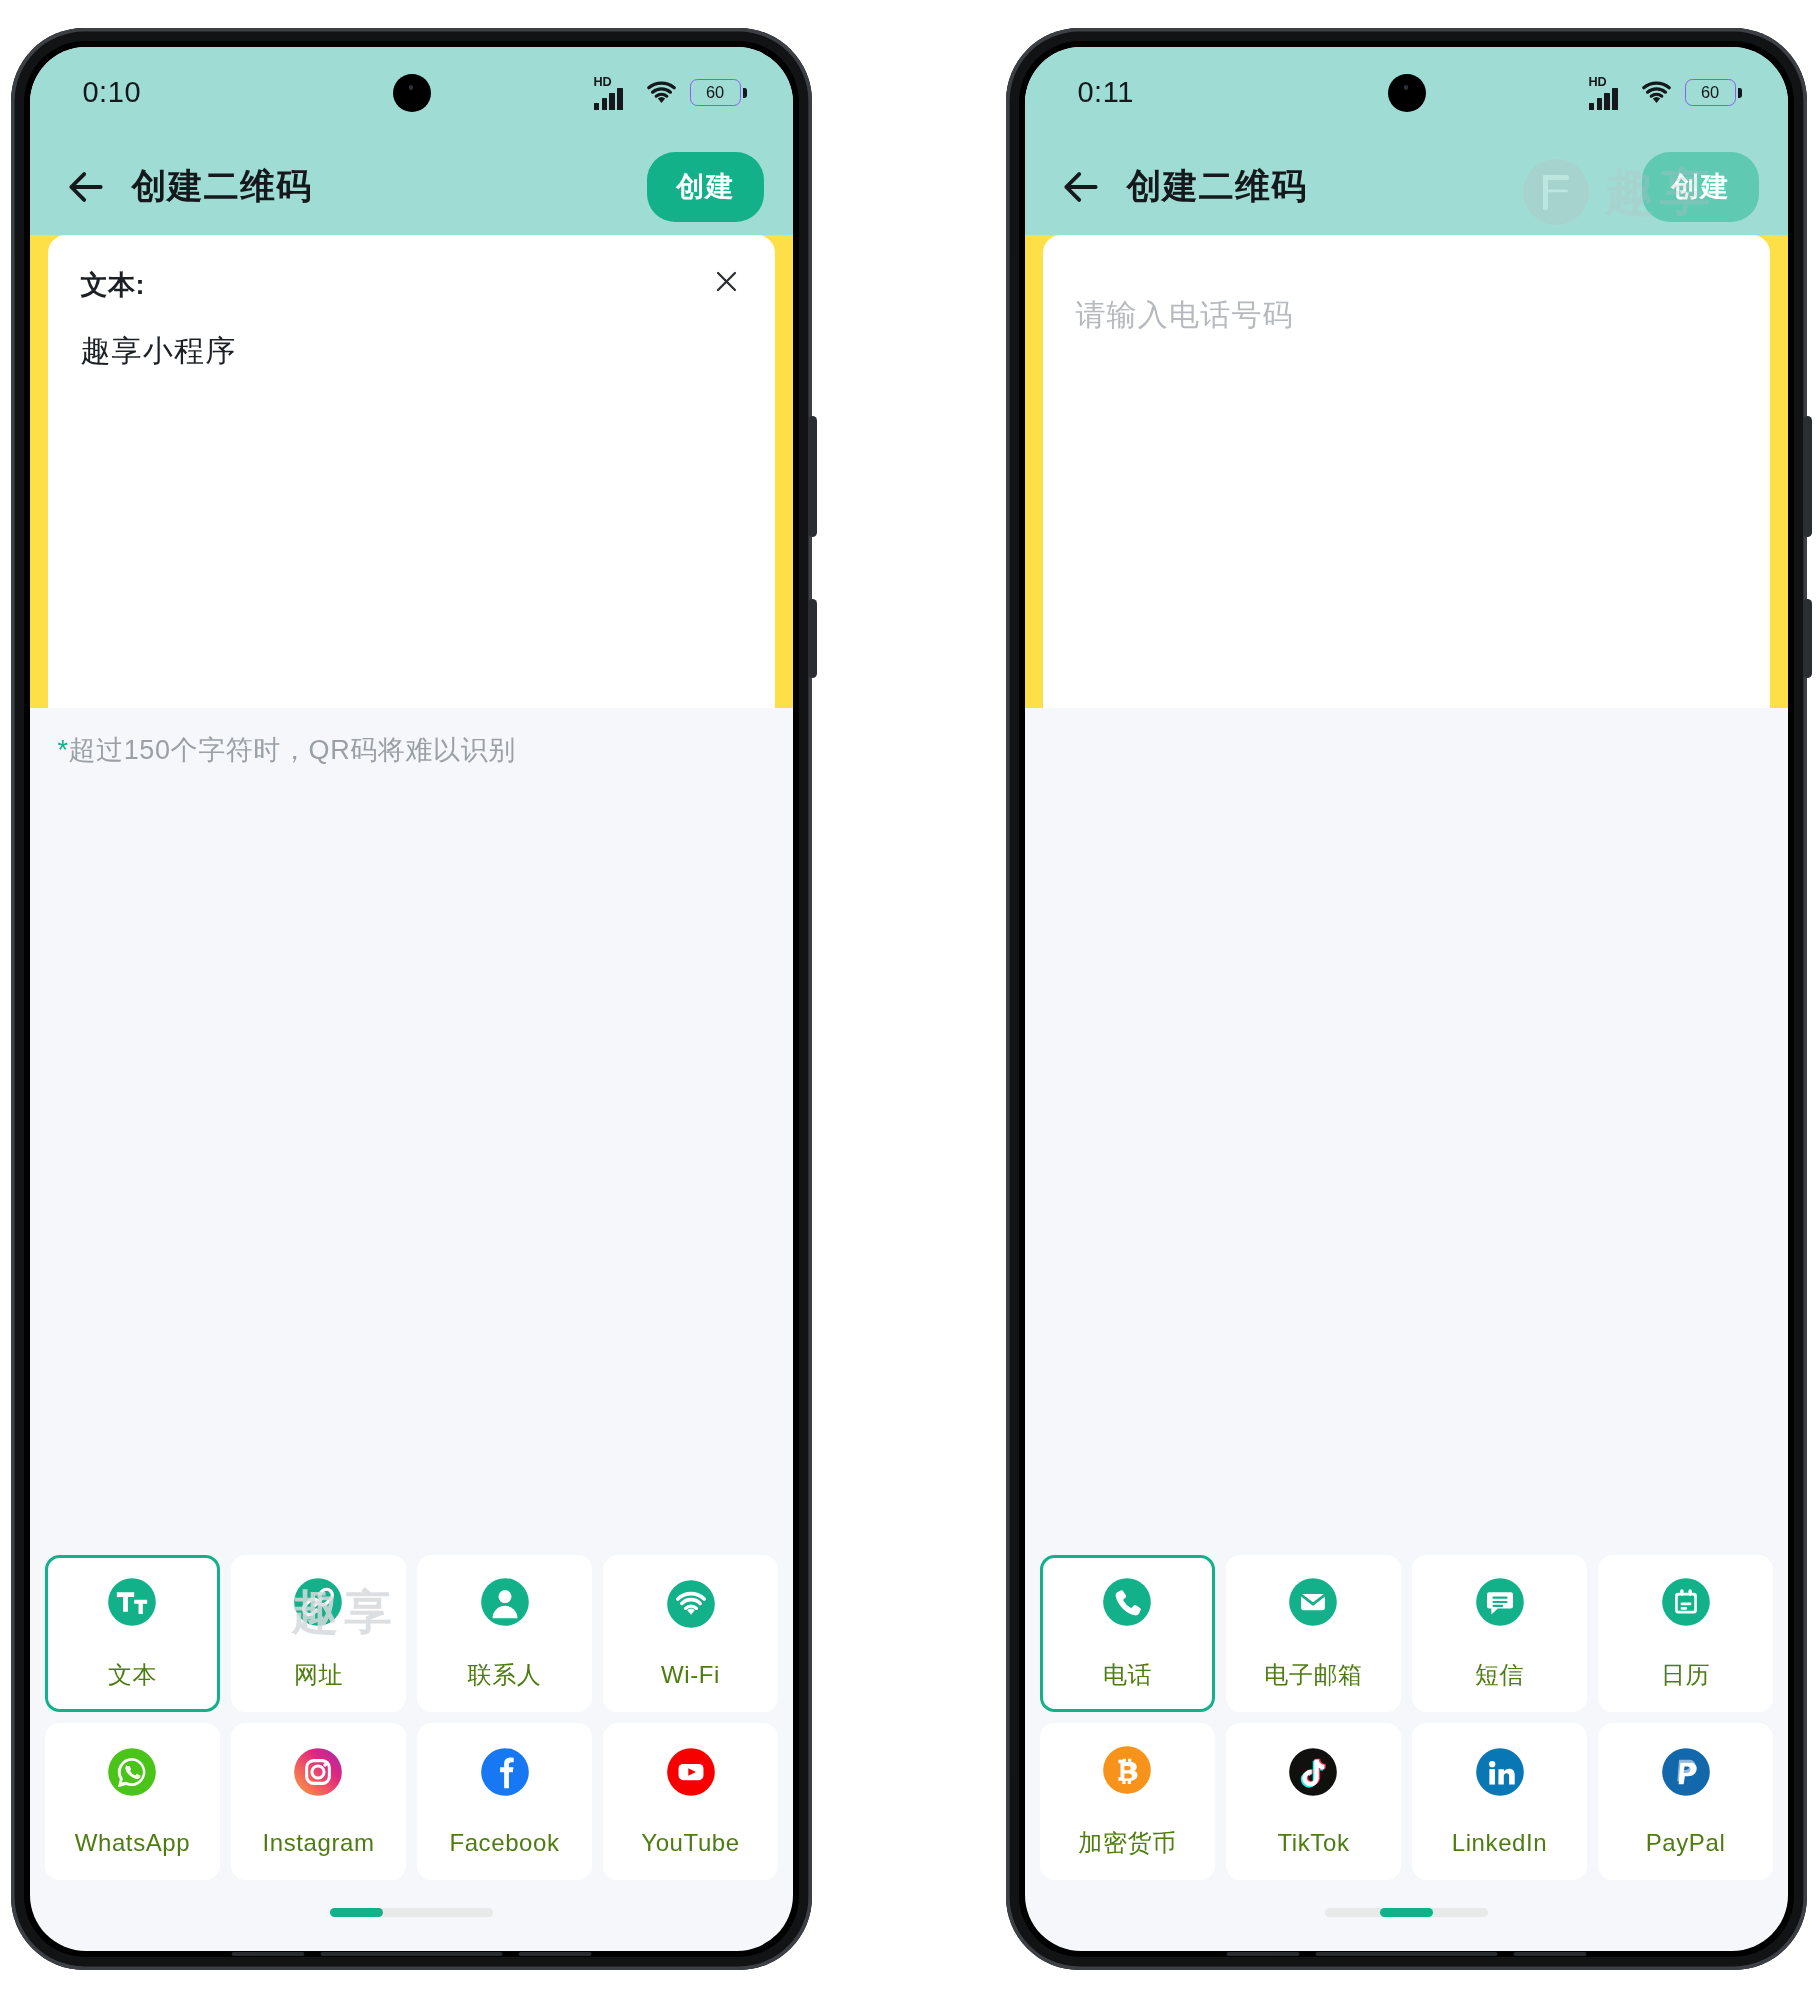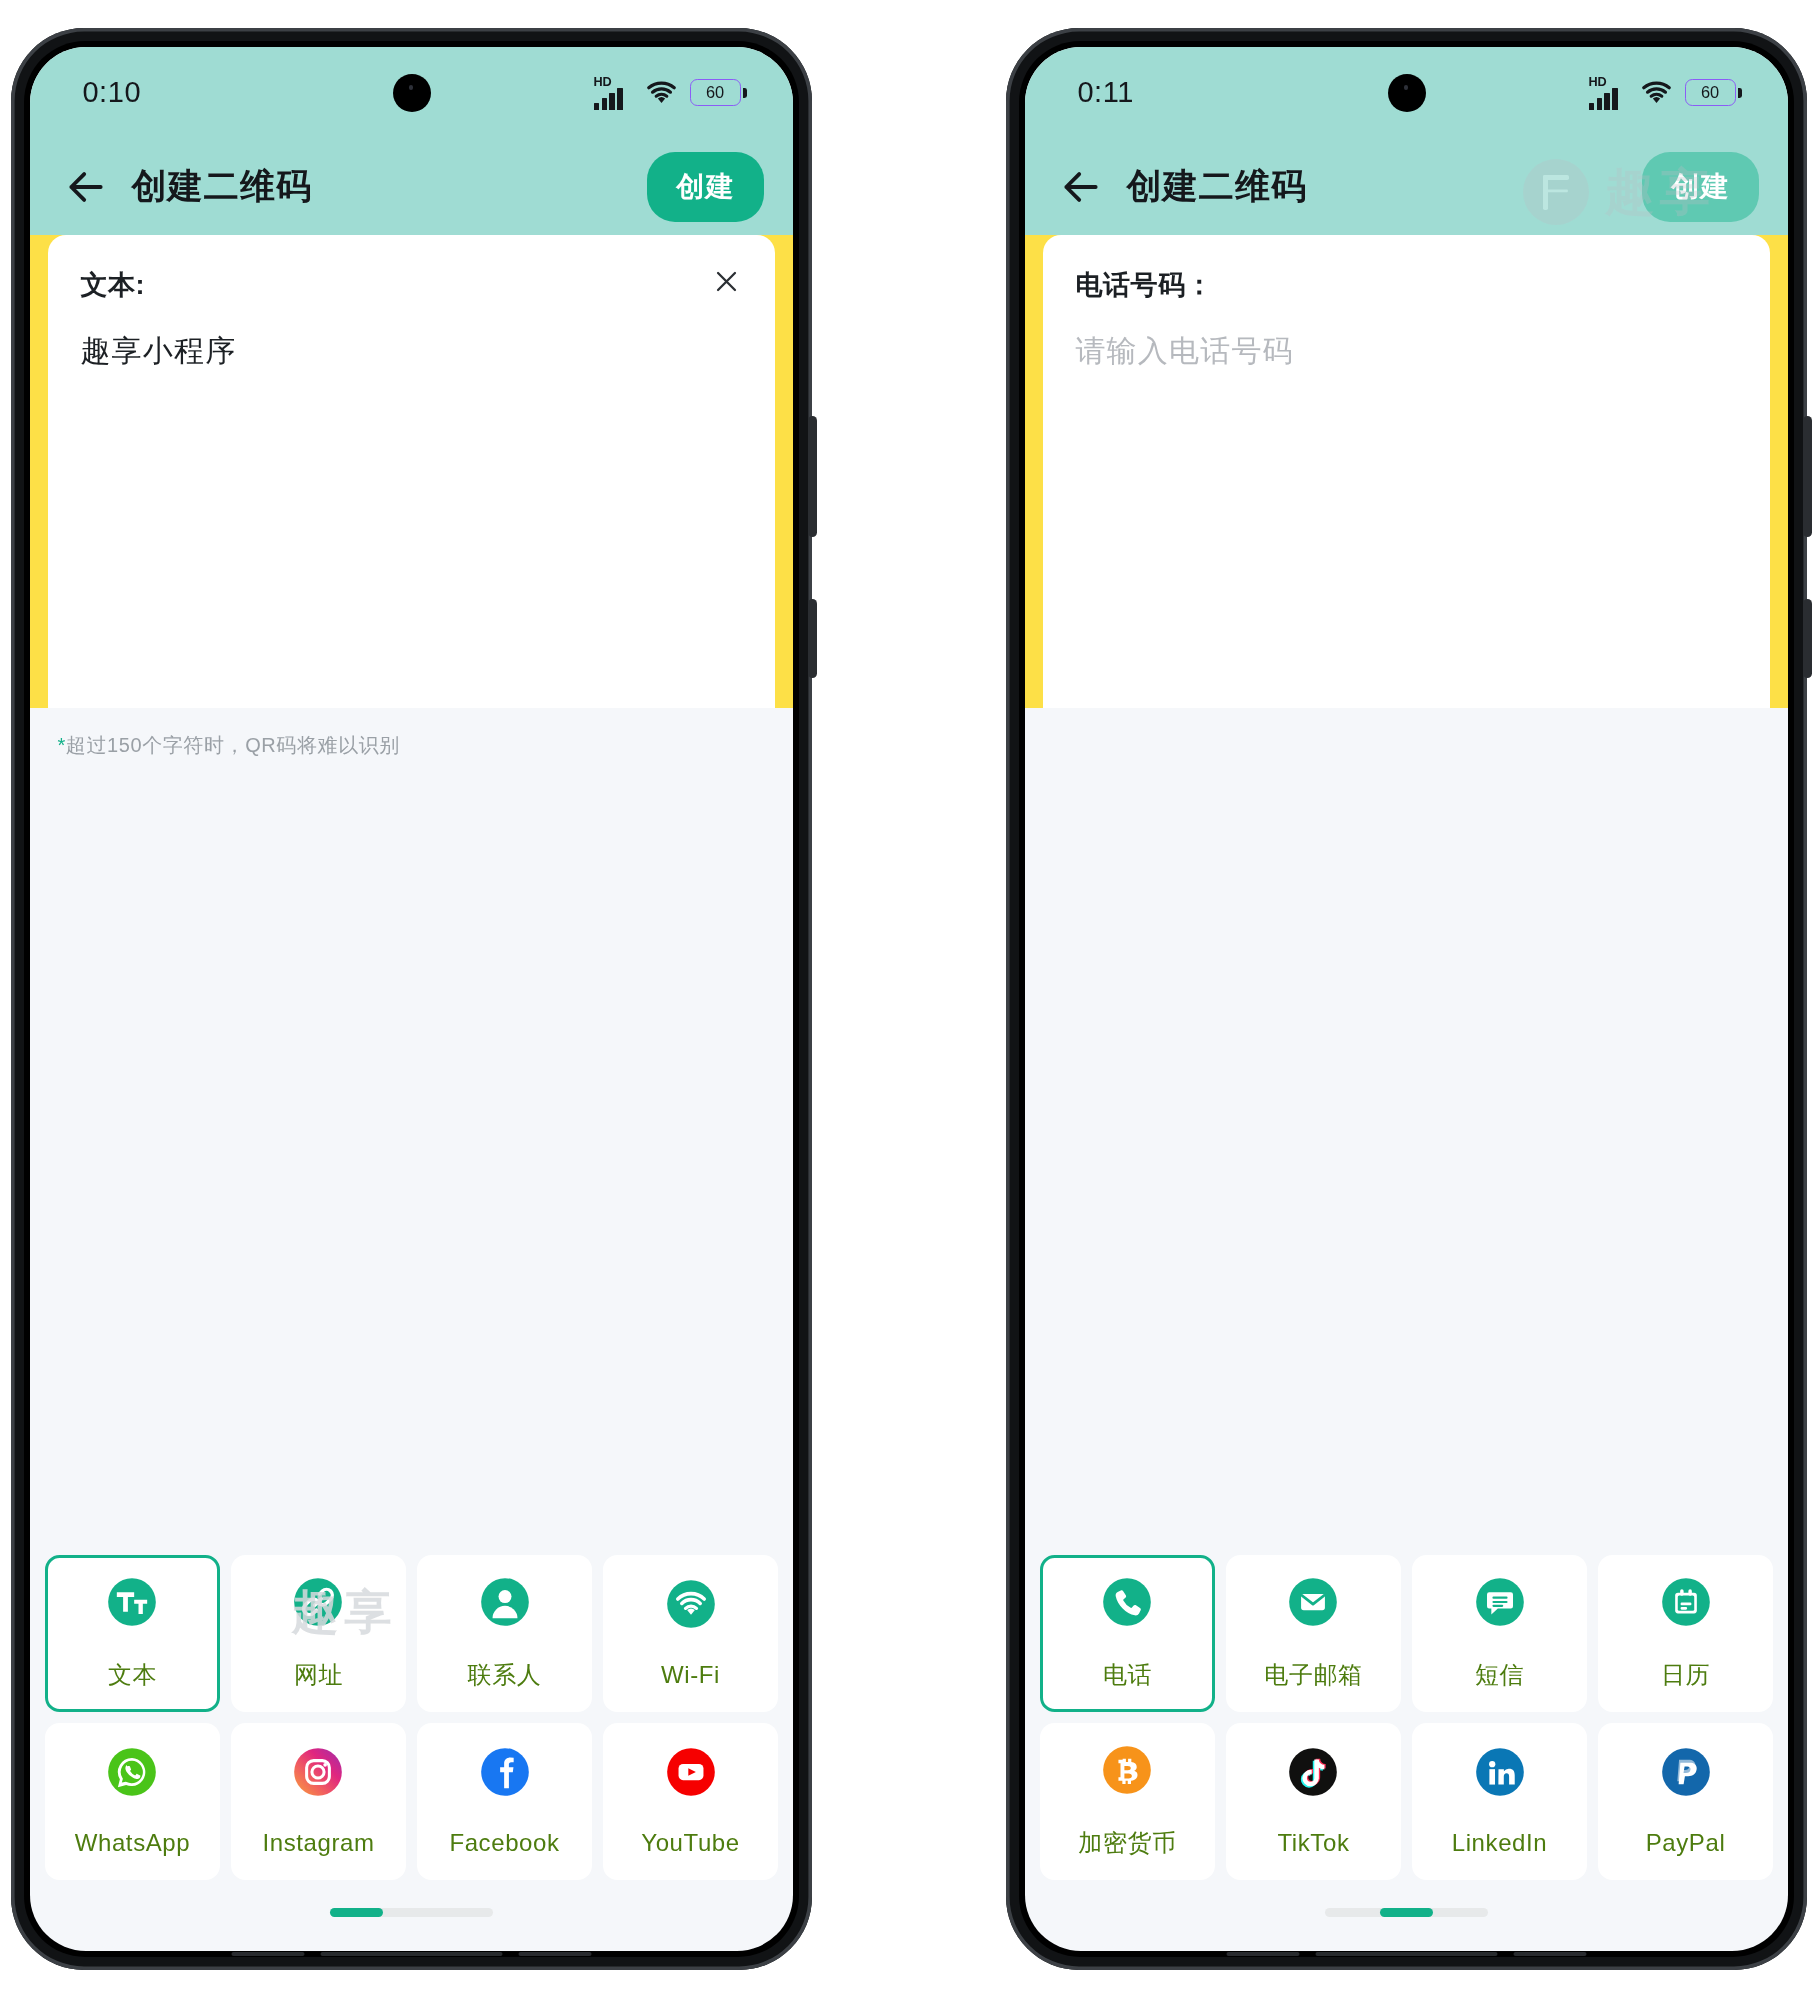--- a/index.html
+++ b/index.html
@@ -177,21 +177,21 @@
     position: absolute; right: 34px; top: 32px;
     width: 29px; height: 29px;
   }
   .field-value {
     margin-top: 28px;
     font-size: 30px; color: #1c2024; letter-spacing: 1.2px; line-height: 1.35;
   }
   .field-value.placeholder { color: #b6b9be; }
 
   .hint {
-    font-size: 20px; color: #9aa0a6; letter-spacing: 0.6px;
+    font-size: 27px; color: #9aa0a6; letter-spacing: 0.6px;
     padding: 24px 34px 0 27px;
     flex: 0 0 auto;
   }
   .hint .star { color: #12b189; }
 
   .spacer { flex: 1 1 auto; }
 
   
   .grid {
     display: grid;
@@ -471,21 +471,20 @@
           <div class="wm">
             <div class="wm-circle"></div>
             <div class="wm-text">趣享</div>
           </div>
 
           <button class="create-btn disabled">创建</button>
         </div>
 
         <div class="card-wrap">
           <div class="input-card">
-            <div class="field-label">电话号码：</div>
             <div class="field-value placeholder">请输入电话号码</div>
           </div>
         </div>
 
         <div class="spacer"></div>
 
         <div class="grid">
 
           <div class="tile selected">
             <span class="tile-icon">

